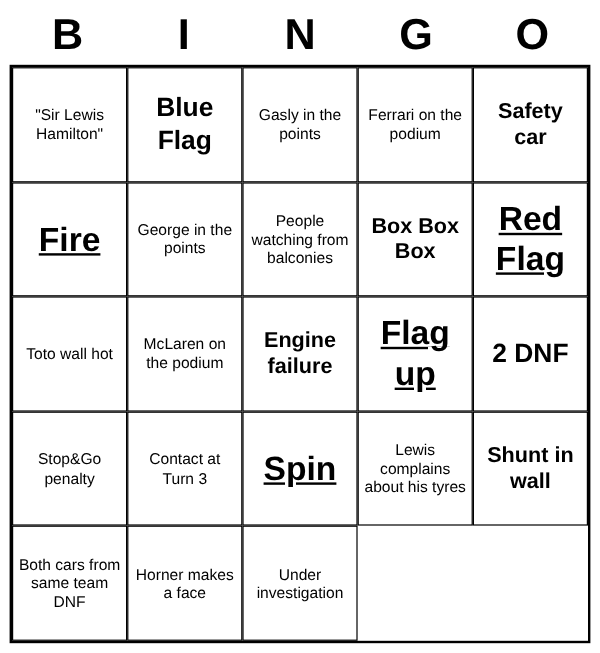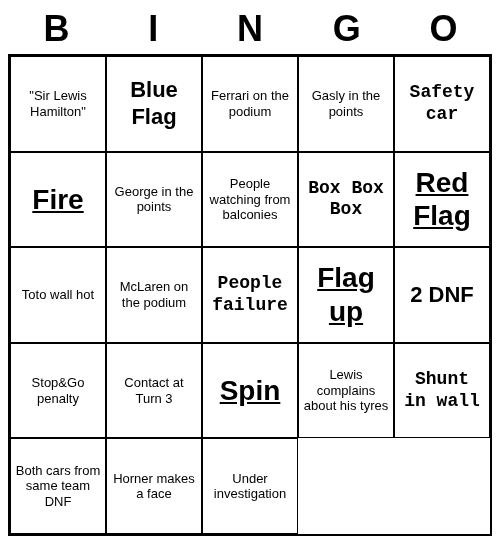--- a/index.html
+++ b/index.html
@@ -62,48 +62,47 @@
 
     .cell.xlarge {
       font-size: 28px;
       font-weight: bold;
       text-decoration: underline;
     }
 
     .cell.medium {
       font-size: 18px;
       font-weight: bold;
-      font-family: Liberation Mono, monospace;
     }
   </style>
 </head>
 <body>
 
 <div class="bingo-title">
   <span>B</span>
   <span>I</span>
   <span>N</span>
   <span>G</span>
   <span>O</span>
 </div>
 
 <div class="bingo-grid" id="grid">
 <div class="cell">"Sir Lewis Hamilton"</div>
     <div class="cell large">Blue Flag</div>
+    <div class="cell">Gasly in the points</div>
     <div class="cell">Ferrari on the podium</div>
-    <div class="cell">Gasly in the points</div>
     <div class="cell medium">Safety car</div>
     <div class="cell xlarge">Fire</div>
     <div class="cell">George in the points</div>
     <div class="cell">People watching from balconies</div>
     <div class="cell medium">Box Box Box</div>
     <div class="cell xlarge">Red Flag</div>
     <div class="cell">Toto wall hot</div>
     <div class="cell">McLaren on the podium</div>
-    <div class="cell medium">People failure</div>
+    <div class="cell medium">Engine failure</div>
     <div class="cell xlarge">Flag up</div>
     <div class="cell large">2 DNF</div>
     <div class="cell">Stop&amp;Go penalty</div>
     <div class="cell">Contact at Turn 3</div>
     <div class="cell xlarge">Spin</div>
     <div class="cell">Lewis complains about his tyres</div>
     <div class="cell medium">Shunt in wall</div>
     <div class="cell">Both cars from same team DNF</div>
     <div class="cell">Horner makes a face</div>
     <div class="cell">Under investigation</div>

